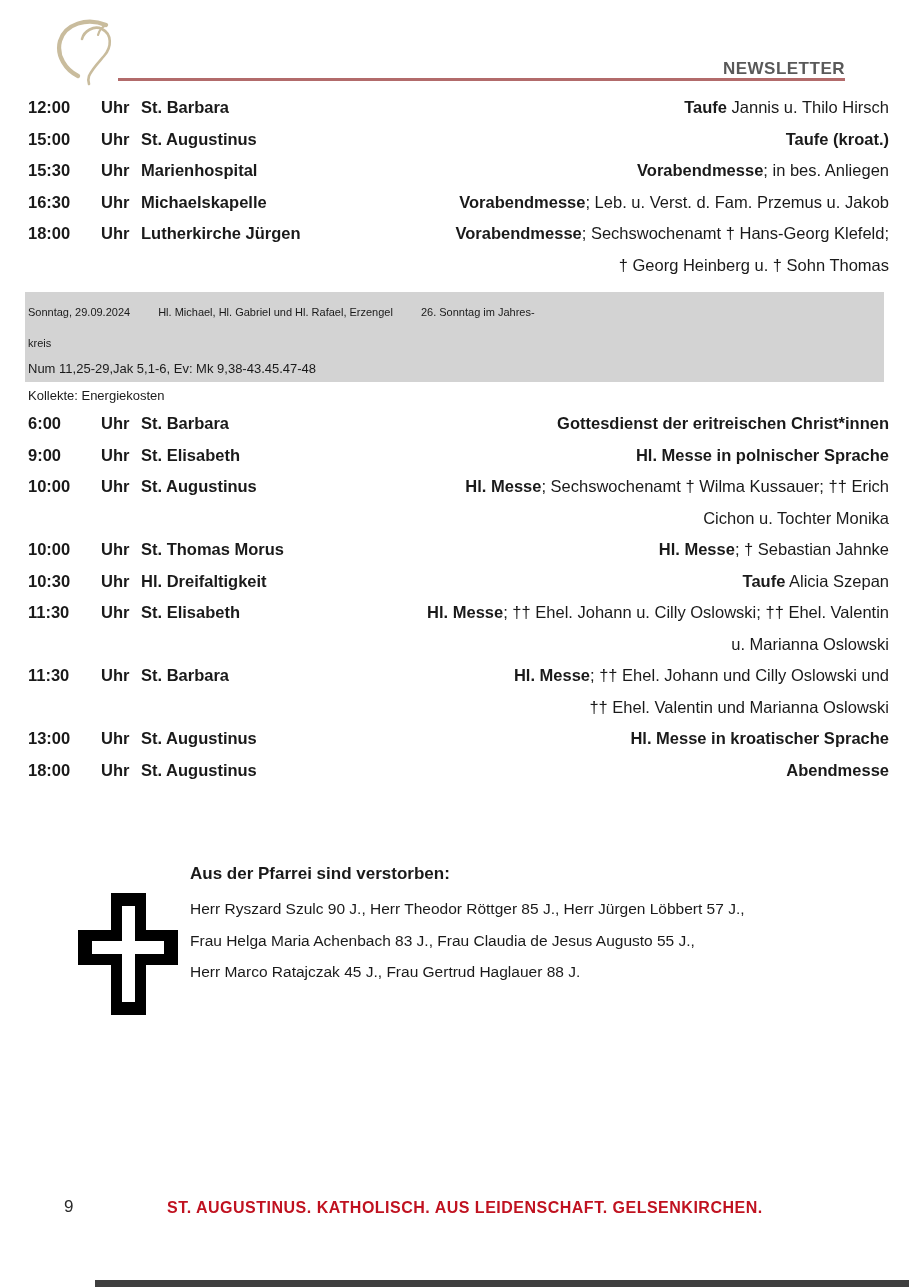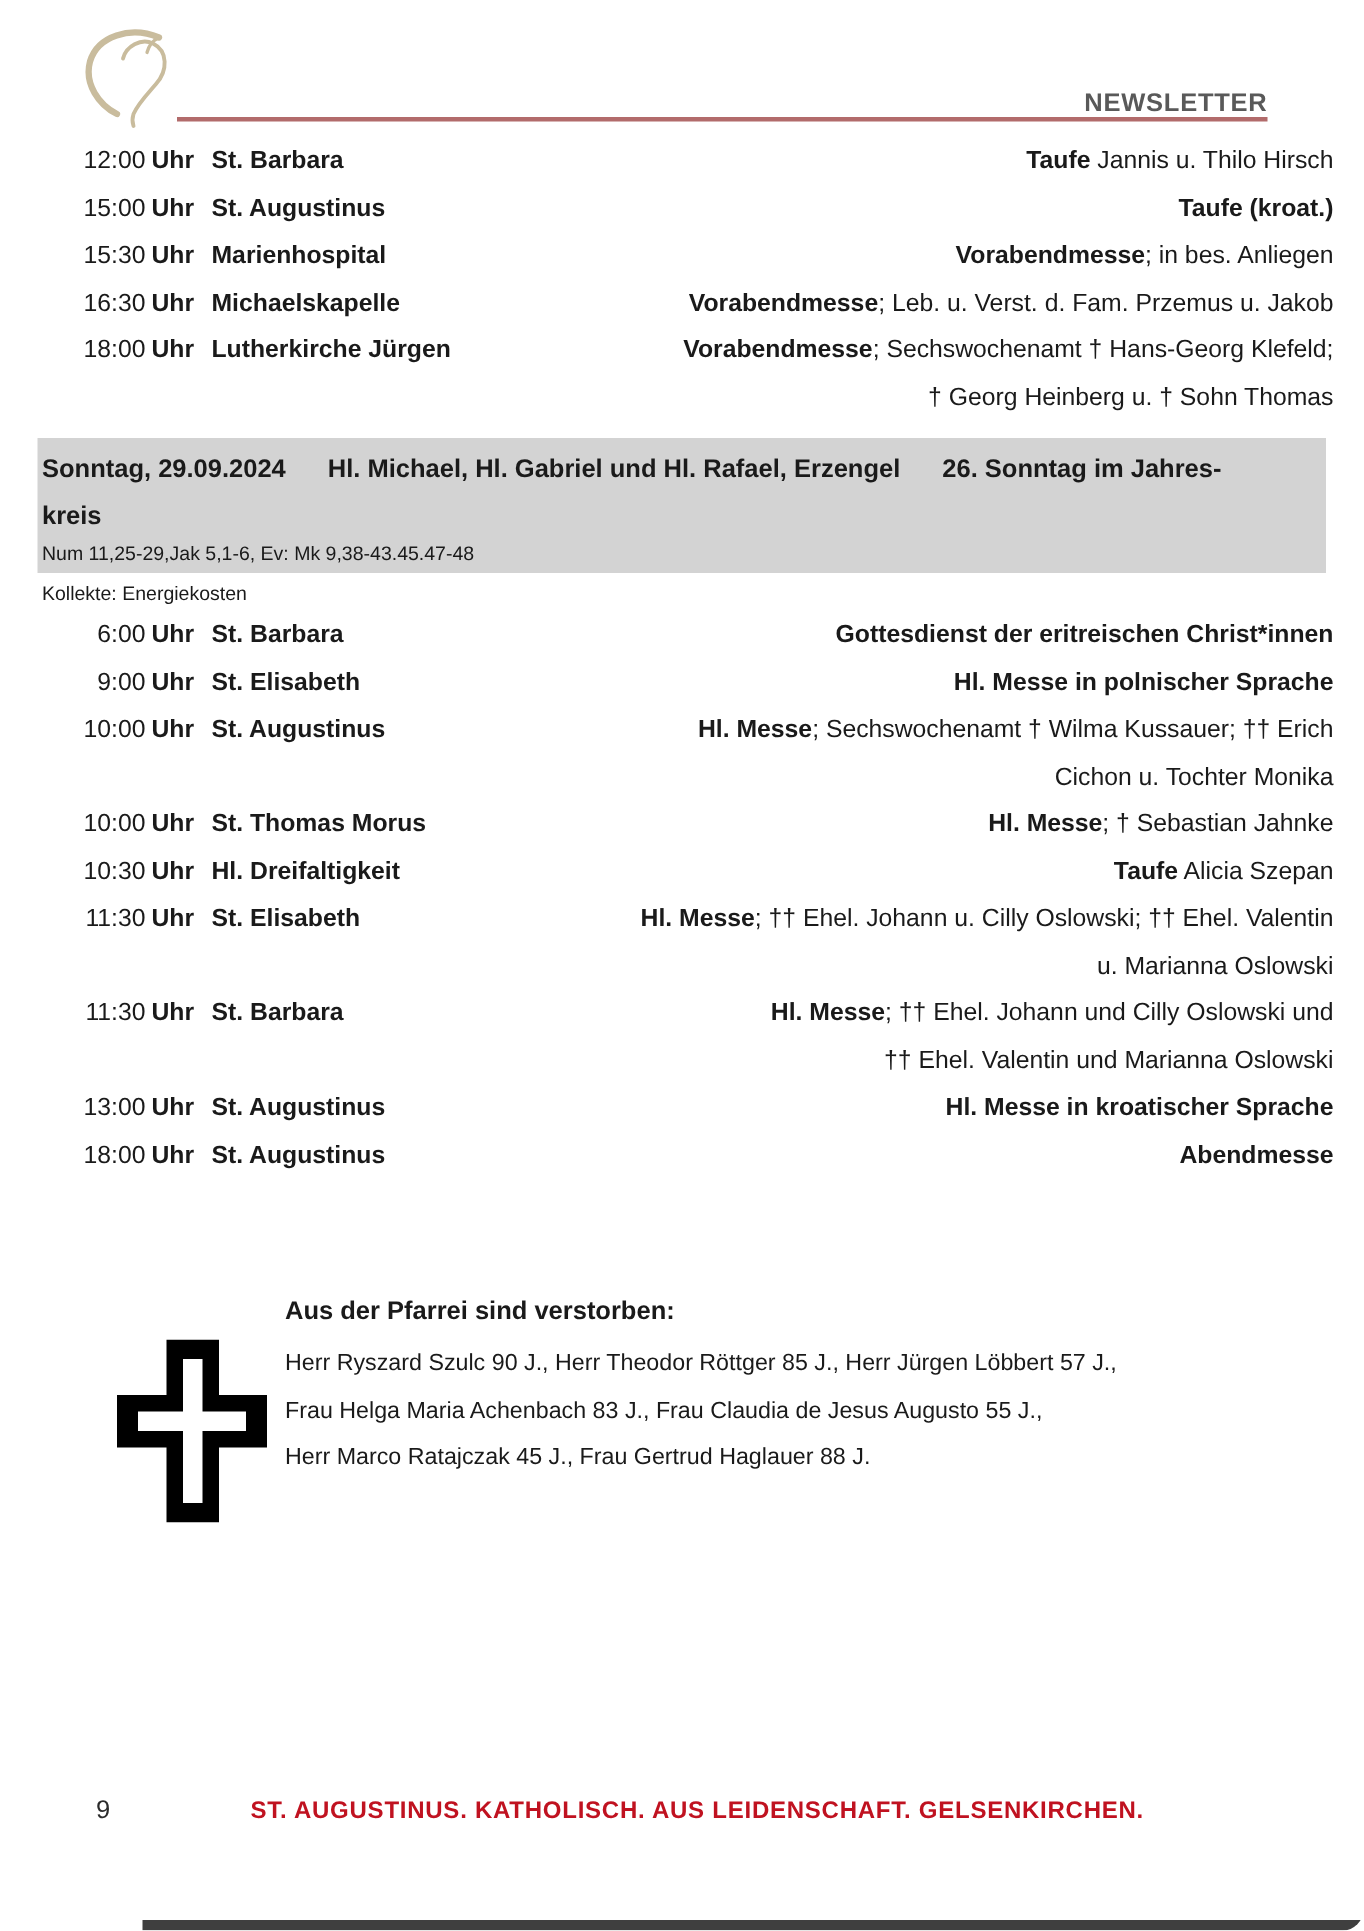--- a/index.html
+++ b/index.html
@@ -7,41 +7,41 @@
     --brand-text:#595959;
     --banner-bg:#d3d3d3;
     --footer-red:#c01220;
     --logo-beige:#c9bc9d;
     --text:#1a1a1a;
     --bottom-bar:#3f3f3f;
   }
   html,body{margin:0;padding:0;background:#fff;}
   .page{
     position:relative;width:909px;height:1287px;background:#fff;overflow:hidden;
-    font-family:"Liberation Sans","DejaVu Sans",sans-serif;color:var(--text);border-radius:14px;
+    font-family:"Liberation Sans","DejaVu Sans",sans-serif;color:var(--text);
   }
   
   .logo{position:absolute;left:53px;top:18px;width:74px;height:68px;}
   .brand{position:absolute;top:59px;right:64px;font-size:17px;font-weight:bold;
     color:var(--brand-text);letter-spacing:.5px;}
   .rule{position:absolute;top:78px;left:118px;right:64px;height:3px;background:var(--accent-rule);}
   
   .schedule{position:absolute;left:28px;right:20px;}
   .schedule-a{top:92px;}
   .schedule-b{top:408px;}
   .row{display:flex;line-height:31.5px;font-size:16.5px;white-space:nowrap;}
-  .time{width:69px;text-align:right;font-weight:normal;flex:none;}
+  .time{width:69px;font-weight:bold;flex:none;}
   .uhr{width:30px;margin-left:4px;font-weight:bold;flex:none;}
   .loc{width:219px;margin-left:10px;font-weight:bold;flex:none;}
   .desc{flex:1;margin-left:10px;text-align:right;}
   .desc .b{font-weight:bold;}
   
   .banner{position:absolute;top:292px;left:25px;width:859px;height:90px;
     background:var(--banner-bg);padding:5px 0 0 3px;box-sizing:border-box;}
-  .banner-bold{font-size:17px;font-weight:bold;line-height:31px;white-space:nowrap;}
+  .banner-bold{font-size:11px;font-weight:normal;line-height:31px;white-space:nowrap;}
   .banner-bold .gap{margin-right:28px;}
   .banner-readings{font-size:13px;line-height:20px;}
   .kollekte{position:absolute;top:387px;left:28px;font-size:13px;line-height:18px;}
   
   .cross{position:absolute;left:78px;top:893px;width:100px;height:122px;}
   .deceased{position:absolute;left:190px;top:858px;width:700px;}
   .deceased-title{font-size:17px;font-weight:bold;line-height:31px;margin-bottom:4px;white-space:nowrap;}
   .deceased-line{font-size:15.5px;line-height:31.5px;white-space:nowrap;}
   
   .page-num{position:absolute;left:64px;top:1197px;font-size:17px;color:#2b2b2b;}

